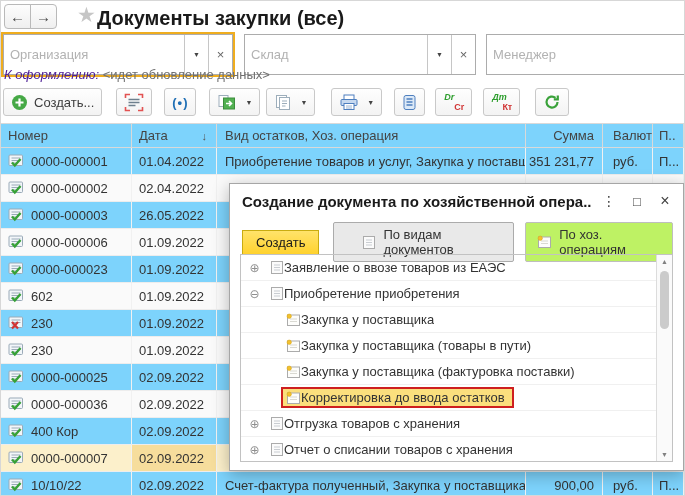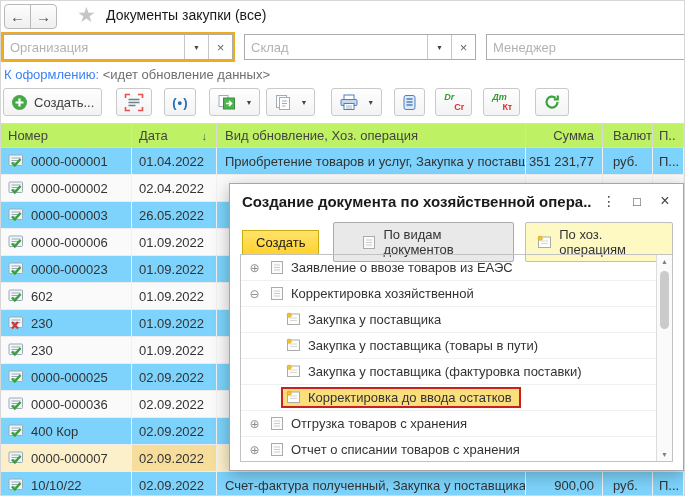--- a/index.html
+++ b/index.html
@@ -7,54 +7,54 @@
   .app{position:relative;width:685px;height:496px;overflow:hidden;background:#fff;border:1px solid #D7D7D7;box-sizing:border-box;}
 
   
   .topbar{position:absolute;left:0;top:0;right:0;height:30px;}
   .navgroup{position:absolute;left:3px;top:3px;display:flex;}
   .navbtn{width:27px;height:25px;border:1px solid #B9B9B9;background:linear-gradient(#FDFDFD,#EFEFEF);
     display:flex;align-items:center;justify-content:center;color:#4A4A4A;font-size:15px;box-sizing:border-box;cursor:default;}
   .navbtn.first{border-radius:4px 0 0 4px;}
   .navbtn.last{border-radius:0 4px 4px 0;margin-left:-1px;}
   .star{position:absolute;left:76px;top:2px;font-size:21px;color:#C6C6C6;}
-  .ptitle{position:absolute;left:105px;top:6px;font-size:14px;font-weight:normal;color:#1A1A1A;}
+  .ptitle{position:absolute;left:96px;top:6px;font-size:20px;font-weight:bold;color:#1A1A1A;}
 
   
   .filters{position:absolute;left:2px;top:33px;right:0;height:27px;}
-  .combo{position:absolute;top:0;height:26px;display:flex;background:#fff;border:1px solid #ACACAC;box-sizing:border-box;}
+  .combo{position:absolute;top:0;height:41px;display:flex;background:#fff;border:1px solid #ACACAC;box-sizing:border-box;}
   .combo input{flex:1;min-width:0;border:none;outline:none;padding:0 6px;font:13px "Liberation Sans","DejaVu Sans",sans-serif;color:#333;background:transparent;}
   .combo input::placeholder{color:#B2B2B2;}
   .cbtn{width:23px;border-left:1px solid #C6C6C6;display:flex;align-items:center;justify-content:center;background:#fff;color:#555;cursor:default;}
   .cbtn .dd{font-size:7px;color:#444;}
   .cbtn .clr{font-size:13px;color:#666;}
   .combo.hl{box-shadow:0 0 0 2px #EFAD1E;}
   .combo.org{left:0;width:230px;}
   .combo.sklad{left:241px;width:232px;}
   .combo.mgr{left:483px;width:212px;}
 
   
   .statusline{position:absolute;left:3px;top:66px;color:#4A4A4A;}
-  .statusline .lab{color:#3b82f6;}
+  .statusline .lab{color:#4c1d95;font-style:italic;}
   .statusline .val{color:#6F6F6F;}
 
   
   .toolbar{position:absolute;left:2px;top:87px;display:flex;align-items:center;}
   .tbtn{height:28px;border:1px solid #C9C9C9;border-radius:3px;background:linear-gradient(#FEFEFE,#F3F3F3);
     display:inline-flex;align-items:center;justify-content:center;gap:6px;padding:0 7px;box-sizing:border-box;color:#3D3D3D;cursor:default;}
   .tbtn .dd{font-size:7px;color:#444;margin-left:2px;}
   .m14{margin-left:14px}.m12{margin-left:12px}.m13{margin-left:13px}.m6{margin-left:6px}
   .m16{margin-left:16px}.m10{margin-left:10px}.m11{margin-left:11px}.m15{margin-left:15px}
   .wifi{color:#1F6FB5;font-weight:bold;font-size:13px;letter-spacing:1px;}
   .acc{position:relative;width:21px;height:20px;font-weight:bold;font-size:9px;}
   .acc .g{position:absolute;top:0;left:1px;color:#2E9E2E;font-style:italic;}
   .acc .r{position:absolute;bottom:0;right:0;color:#D13434;}
 
   
-  .gridhead{position:absolute;left:0;top:122px;right:0;height:25px;display:flex;background:#bef264;
+  .gridhead{position:absolute;left:0;top:122px;right:0;height:25px;display:flex;background:#7dd3fc;
     border-top:1px solid #D9D9D9;border-bottom:1px solid #D9D9D9;box-sizing:border-box;color:#444;}
   .gridhead .cell{border-right:1px solid #D9D9D9;}
   .gridbody{position:absolute;left:0;top:147px;right:0;bottom:0;overflow:hidden;}
   .cell{display:flex;align-items:center;box-sizing:border-box;white-space:nowrap;overflow:hidden;}
   .c-num{width:131px;padding-left:7px;gap:7px;}
   .c-date{width:85px;padding-left:7px;}
   .c-type{width:309px;padding-left:8px;}
   .c-sum{width:77px;justify-content:flex-end;padding-right:8px;}
   .c-cur{width:50px;padding-left:10px;}
   .c-p{flex:1;padding-left:6px;}
@@ -75,31 +75,31 @@
   .dlg-title .txt{font-size:15px;font-weight:bold;color:#1A1A1A;white-space:nowrap;overflow:hidden;max-width:350px;}
   .dlg-ctrls{position:absolute;right:6px;top:6px;display:flex;gap:4px;}
   .dctl{width:24px;height:22px;display:flex;align-items:center;justify-content:center;color:#444;cursor:default;}
   .dctl.menu{font-size:14px;}
   .dctl.max{font-size:13px;}
   .dctl.close{font-size:16px;}
   .dlg-btns{position:absolute;left:12px;top:38px;right:10px;display:flex;align-items:center;}
   .btn-create{background:linear-gradient(#FFE36A,#FFD22E);border:1px solid #C9AC10;padding:4px 13px;color:#1A1A1A;cursor:default;}
   .btn-toggle{display:inline-flex;align-items:center;gap:7px;border:1px solid #ABABAB;background:#E9E9E9;
     padding:4px 11px;border-radius:2px;color:#333;cursor:default;}
-  .btn-toggle.second{background:#fef9c3;border-color:#BEBEBE;margin-left:11px;}
+  .btn-toggle.second{background:#bef264;border-color:#BEBEBE;margin-left:11px;}
   .btn-toggle.first{margin-left:14px;padding-left:28px;}
   .ticon{display:inline-flex;flex:none;}
 
   
   .treebox{position:absolute;left:10px;top:70px;right:10px;bottom:8px;border:1px solid #C2C2C2;display:flex;box-sizing:border-box;}
   .treerows{flex:1;overflow:hidden;}
   .trow{height:26px;display:flex;align-items:center;border-bottom:1px solid #F0F0F0;padding-left:6px;box-sizing:border-box;}
   .trow.lvl1{padding-left:40px;}
   .expander{width:15px;text-align:center;color:#8F8F8F;font-size:12px;margin-right:3px;flex:none;cursor:default;}
-  .twrap{display:inline-flex;align-items:flex-start;gap:7px;border:2px solid transparent;padding:1px 7px 1px 3px;max-width:100%;box-sizing:border-box;}
+  .twrap{display:inline-flex;align-items:flex-end;border:2px solid transparent;padding:1px 7px 1px 3px;max-width:100%;box-sizing:border-box;}
   .twrap.sel{background:#FBDF7D;border-color:#CE1F1F;}
   .tlabel{white-space:nowrap;overflow:hidden;}
   .vscroll{width:15px;border-left:1px solid #DCDCDC;background:#FAFAFA;position:relative;flex:none;}
   .varrow{position:absolute;left:0;width:15px;text-align:center;font-size:7px;color:#808080;}
   .varrow.up{top:3px;}
   .varrow.down{bottom:3px;}
   .vthumb{position:absolute;left:3px;top:16px;width:9px;height:58px;background:#CBCBCB;border-radius:5px;}
 </style>
 </head>
 <body>
@@ -236,21 +236,21 @@
 
   <div class="gridhead">
     <div class="cell c-num">
         <span>Номер</span>
       </div>
     <div class="cell c-date">
       <span>Дата</span>
       <span class="sortarrow">↓</span>
     </div>
     <div class="cell c-type">
-        <span>Вид обновление, Хоз. операция</span>
+        <span>Вид остатков, Хоз. операция</span>
       </div>
     <div class="cell c-sum">
         <span>Сумма</span>
       </div>
     <div class="cell c-cur">
         <span>Валюта</span>
       </div>
     <div class="cell c-p">
         <span>П..</span>
       </div>
@@ -704,21 +704,21 @@
           <div class="trow lvl0">
     <span class="expander">⊖</span>
     <span class="twrap">
       <span class="ticon">
         <svg width="14" height="15" viewBox="0 0 14 15">
                   <rect x="1.5" y="1.5" width="11" height="12" fill="#FBFBFB" stroke="#ABABAB"></rect>
                   <path d="M4 5h6M4 7.5h6M4 10h6" stroke="#C9CDD2" fill="none"></path>
                 </svg>
       </span>
 
-      <span class="tlabel">Корректировка хозяйственной</span>
+      <span class="tlabel">Приобретение приобретения</span>
     </span>
   </div>
           <div class="trow lvl1">
 
     <span class="twrap">
 
       <span class="ticon">
         <svg width="15" height="14" viewBox="0 0 15 14">
                   <rect x="1.5" y="2" width="12" height="10.5" fill="#FDFDFB" stroke="#ABABAB"></rect>
                   <path d="M4 6h7M4 8.5h7" stroke="#D9D9D2" fill="none"></path>

